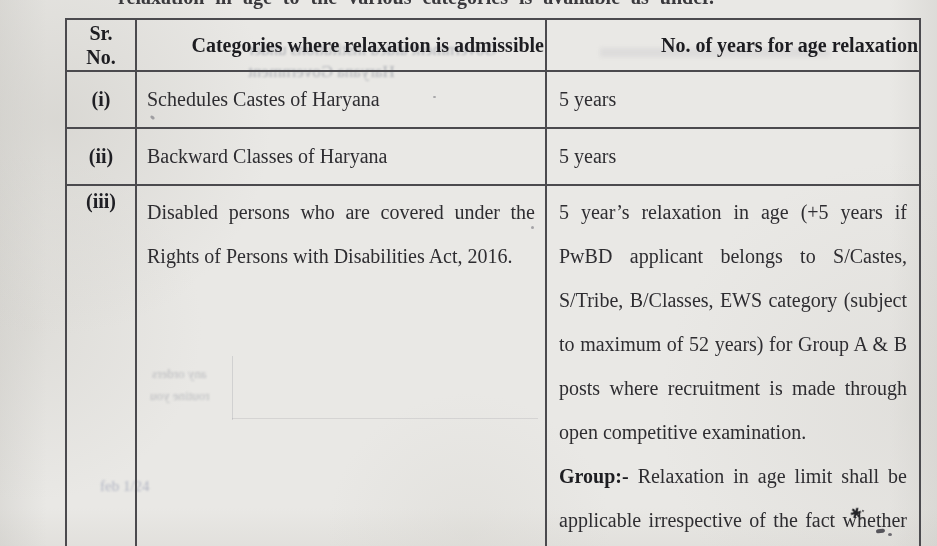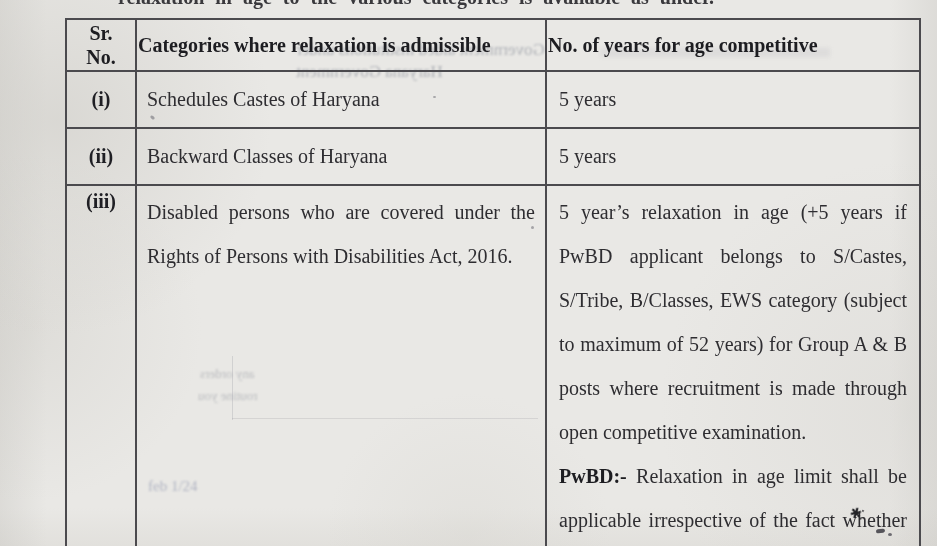--- a/index.html
+++ b/index.html
@@ -22,35 +22,35 @@
     word-spacing:6px; white-space:nowrap; filter:blur(.3px);
   }
   table.doc{
     position:absolute; left:65px; top:18px;
     border-collapse:collapse; table-layout:fixed; width:854px;
   }
   table.doc td, table.doc th{
     border:2px solid #4b4a4e; vertical-align:middle;
     font-size:20px; overflow:hidden;
   }
-  th{font-weight:bold; color:#1d1d21; font-size:19px; text-align:left; line-height:24px;}
+  th{font-weight:bold; color:#1d1d21; font-size:19px; text-align:right; line-height:24px;}
   .col-sr{width:70px;} .col-cat{width:410px;} .col-rel{width:374px;}
   .hdr-row{height:47px;border-radius:22px;}
   .row-s{height:42px;}
   .row-big{height:353px;}
   .srh{white-space:pre-line; text-align:center;}
   td.sr{text-align:center; font-weight:bold; color:#1f1f24;}
   td.cat{padding:14px 10px;}
   td.rel{padding:16px 12px;}
   .vtop{vertical-align:top !important; padding-top:4px !important;}
   .just{text-align:justify; text-justify:inter-word; line-height:44px; margin:0;}
   .notebold{font-weight:bold; color:#1d1d21;}
   .ghost{
     position:absolute; color:rgba(98,104,122,.42); filter:blur(1.1px);
-    transform:scaleX(-1); font-size:17px; white-space:nowrap; pointer-events:none;margin-left:48px;
+    transform:scaleX(-1); font-size:17px; white-space:nowrap; pointer-events:none;
   }
   .ghost.small{font-size:13px; color:rgba(110,115,130,.38);}
   .ghost.stamp{transform:none; color:rgba(108,118,152,.45); filter:blur(.8px); font-size:15px;}
   .ghoststrip{
     position:absolute; background:rgba(150,150,162,.14); filter:blur(2px);
     pointer-events:none;
   }
   .ghostline-v{position:absolute; width:1px; background:rgba(140,140,150,.25); filter:blur(.6px);}
   .ghostline-h{position:absolute; height:1px; background:rgba(140,140,150,.22); filter:blur(.6px);}
   .ink1{
@@ -82,40 +82,40 @@
     <colgroup>
       <col class="col-sr">
         <col class="col-cat">
         <col class="col-rel">
     </colgroup>
     <tbody>
         <tr class="hdr-row">
       <th class="srh">Sr.
 No.</th>
       <th>Categories where relaxation is admissible</th>
-      <th>No. of years for age competitive</th>
+      <th>No. of years for age relaxation</th>
     </tr>
     <tr class="row-s">
       <td class="sr">(i)</td>
       <td class="cat">Schedules Castes of Haryana</td>
       <td class="rel">5 years</td>
     </tr>
     <tr class="row-s">
       <td class="sr">(ii)</td>
       <td class="cat">Backward Classes of Haryana</td>
       <td class="rel">5 years</td>
     </tr>
     <tr class="row-big">
       <td class="sr vtop">(iii)</td>
       <td class="cat vtop">
         <p class="just">Disabled persons who are covered under the Rights of Persons with Disabilities Act, 2016.</p>
       </td>
       <td class="rel vtop">
         <p class="just">5 year’s relaxation in age (+5 years if PwBD applicant belongs to S/Castes, S/Tribe, B/Classes, EWS category (subject to maximum of 52 years) for Group A &amp; B posts where recruitment is made through open competitive examination.</p>
-        <p class="just"><span class="notebold">PwBD:-</span> <span>Relaxation in age limit shall be applicable irrespective of the fact whether the post is reserved for PwBD or not,</span></p>
+        <p class="just"><span class="notebold">Group:-</span> <span>Relaxation in age limit shall be applicable irrespective of the fact whether the post is reserved for PwBD or not,</span></p>
       </td>
     </tr>
   </tbody>
     </table>
 
   <span class="ink1">✱⁚</span>
   <span class="ink2"></span>
   <span class="ink3"></span>
   <span class="speck" style="left:150px; top:116px; width:5px; height:3px; transform:rotate(40deg);"></span>
   <span class="speck" style="left:433px; top:96px; width:3px; height:2px;"></span>

